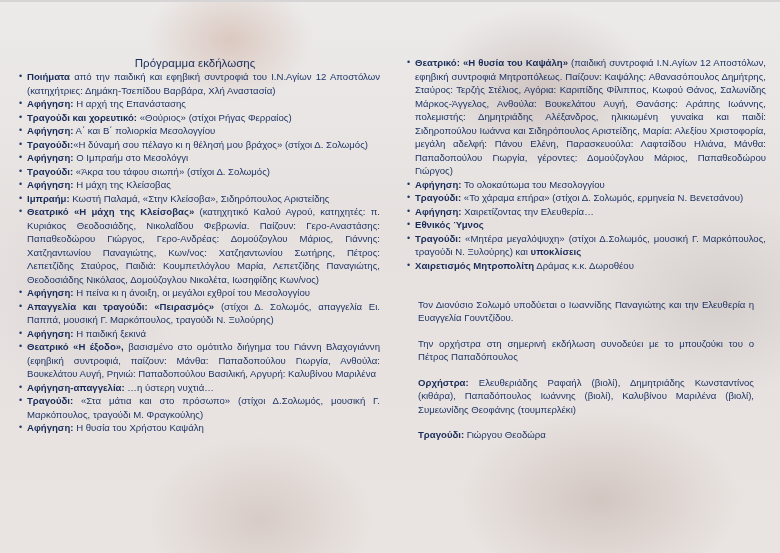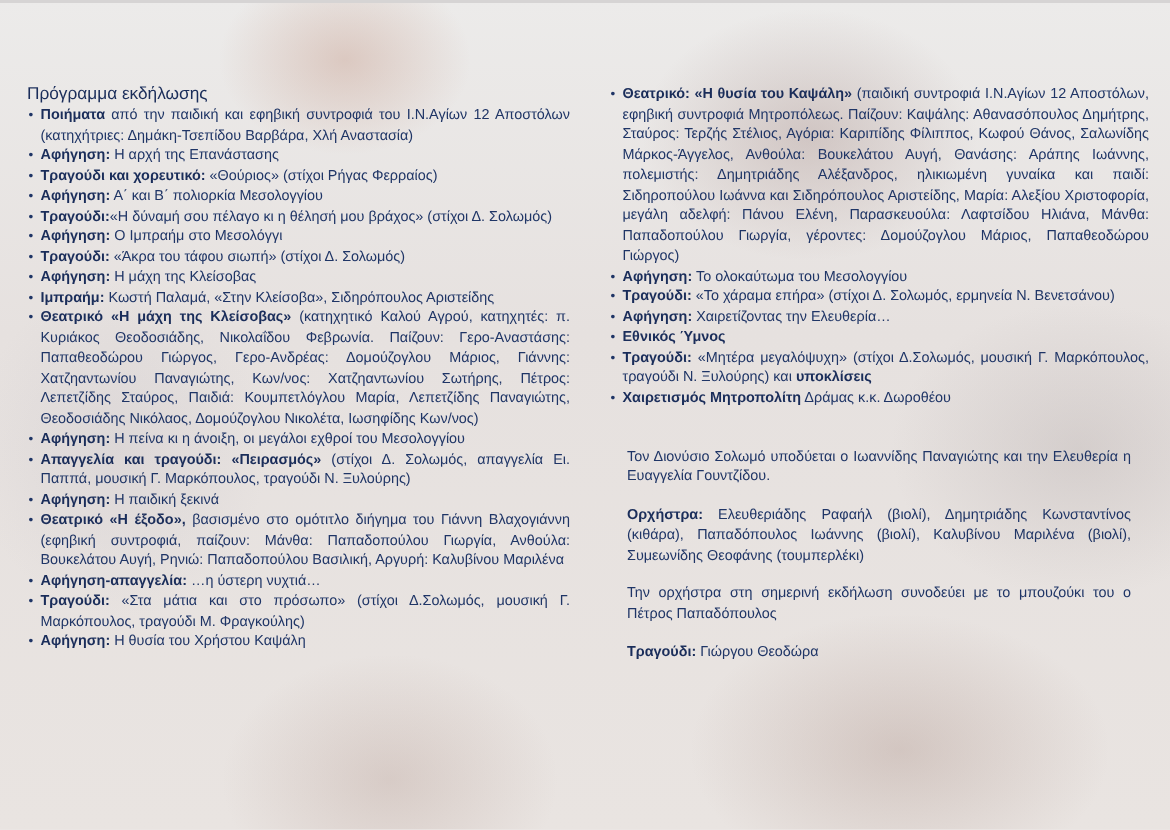--- a/index.html
+++ b/index.html
@@ -18,21 +18,21 @@
       radial-gradient(ellipse 160px 120px at 260px 520px, rgba(170,140,130,0.28), transparent 70%),
       radial-gradient(ellipse 140px 160px at 80px 300px, rgba(200,195,200,0.35), transparent 70%),
       radial-gradient(ellipse 180px 140px at 720px 300px, rgba(170,160,160,0.30), transparent 70%),
       linear-gradient(180deg, #ecebea 0%, #e6e1df 40%, #e9e4e1 100%);
   }
   .frame-top { position: absolute; left: 0; right: 0; top: 0; height: 2px; background: #d6d4d4; z-index: 1; }
   .col { position: absolute; z-index: 2; font-size: 9.6px; line-height: 13.5px; }
   .col-left { left: 18px; top: 56px; width: 362px; }
   .col-right { left: 406px; top: 56px; width: 360px; }
   .title {
-    font-size: 11.5px; font-weight: normal; margin: 0 0 0 0;
+    text-align: center; font-size: 11.5px; font-weight: normal; margin: 0 0 0 0;
     line-height: 14px; text-decoration: none; padding-right: 8px; color: #1a2d5a;
   }
   ul { list-style: none; margin: 0; padding: 0; }
   li { position: relative; padding-left: 9px; text-align: justify; }
   li .bullet {
     position: absolute; left: 1px; top: 0; font-size: 9px; color: #1f3566;
   }
   b { font-weight: bold; color: #1a2d5a; }
   p { margin: 12px; text-align: justify; }
   .spacer { height: 13.5px; }
@@ -74,17 +74,17 @@
     <li><span class="bullet">•</span><b>Αφήγηση:</b><span> Χαιρετίζοντας την Ελευθερία…</span></li>
     <li><span class="bullet">•</span><b>Εθνικός Ύμνος</b><span></span></li>
     <li><span class="bullet">•</span><b>Τραγούδι:</b><span> «Μητέρα μεγαλόψυχη» (στίχοι Δ.Σολωμός, μουσική Γ. Μαρκόπουλος, τραγούδι Ν. Ξυλούρης) και </span><b>υποκλίσεις</b></li>
     <li><span class="bullet">•</span><b>Χαιρετισμός Μητροπολίτη</b><span> Δράμας κ.κ. Δωροθέου</span></li>
   </ul>
 
   <div class="spacer"></div>
 
   <div>
     <p><b></b><span>Τον Διονύσιο Σολωμό υποδύεται ο Ιωαννίδης Παναγιώτης και την Ελευθερία η Ευαγγελία Γουντζίδου.</span></p>
+    <p><b></b><span>Την ορχήστρα στη σημερινή εκδήλωση συνοδεύει με το μπουζούκι του ο Πέτρος Παπαδόπουλος</span></p>
     <p><b>Ορχήστρα:</b><span> Ελευθεριάδης Ραφαήλ (βιολί), Δημητριάδης Κωνσταντίνος (κιθάρα), Παπαδόπουλος Ιωάννης (βιολί), Καλυβίνου Μαριλένα (βιολί), Συμεωνίδης Θεοφάνης (τουμπερλέκι)</span></p>
-    <p><b></b><span>Την ορχήστρα στη σημερινή εκδήλωση συνοδεύει με το μπουζούκι του ο Πέτρος Παπαδόπουλος</span></p>
     <p><b>Τραγούδι:</b><span> Γιώργου Θεοδώρα</span></p>
   </div>
 </div>
 
 </body></html>

